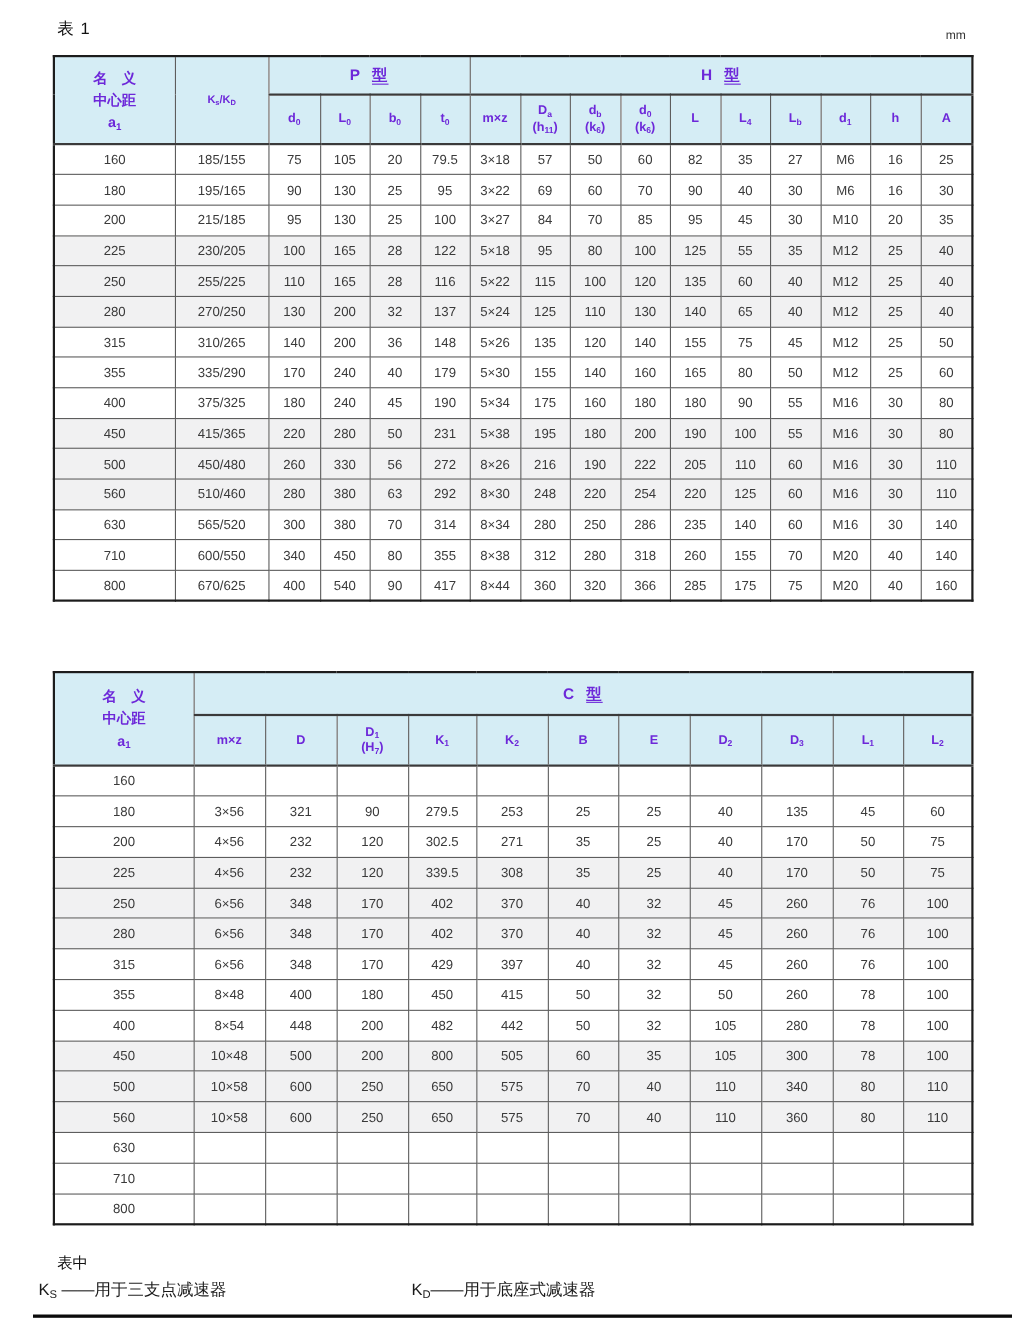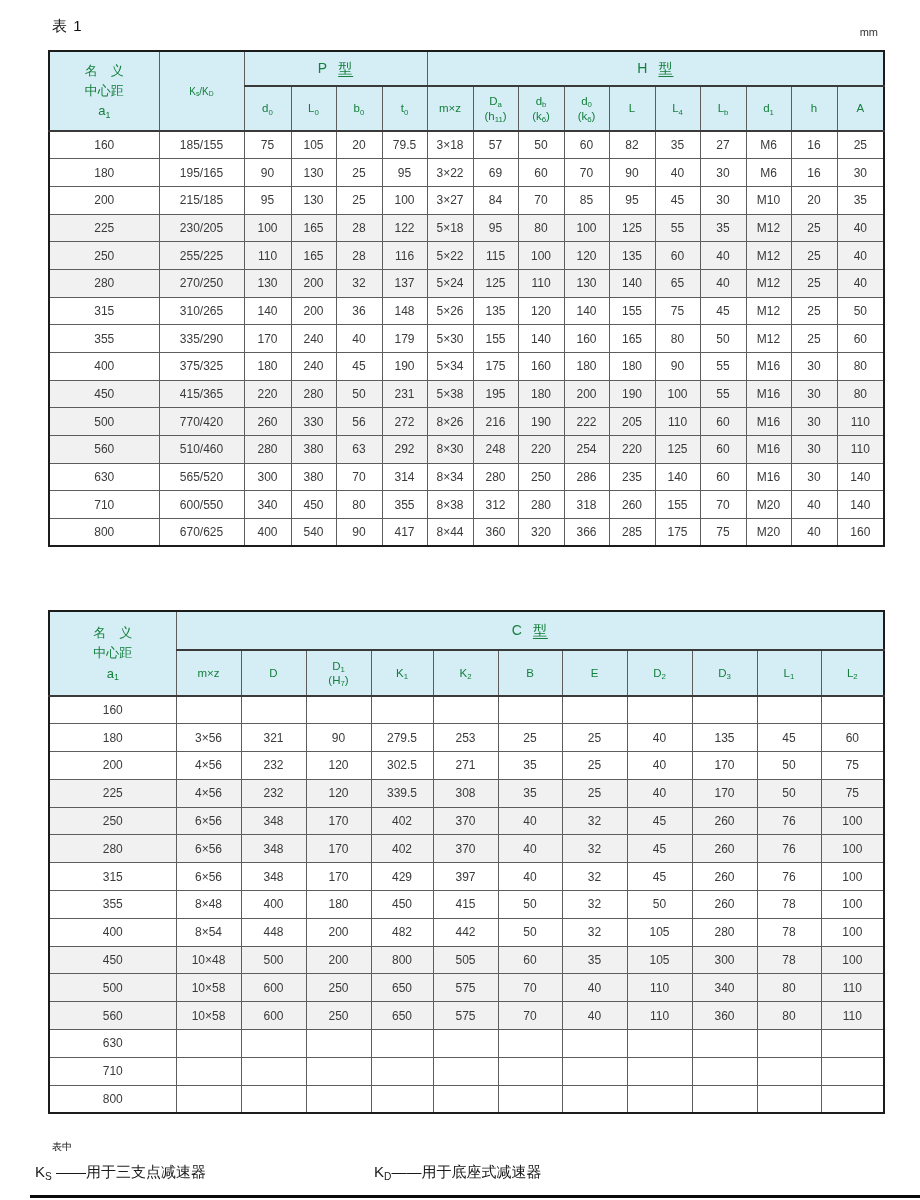--- a/index.html
+++ b/index.html
@@ -8,40 +8,40 @@
     font-family:"Liberation Sans","DejaVu Sans",sans-serif;color:#222;
     overflow:hidden;
   }
   .page-title{position:absolute;left:52px;top:17px;font-size:15px;color:#111;letter-spacing:1px;}
   .unit-label{position:absolute;right:42px;top:26px;font-size:11px;color:#333;}
 
   table.spec{border-collapse:collapse;table-layout:fixed;position:absolute;left:48px;border:2px solid #1c1c1c;}
   #table1{top:50px;width:835px;}
   #table2{top:610px;width:835px;}
   .spec th,.spec td{border:1px solid #5d5d5d;text-align:center;vertical-align:middle;padding:0;overflow:hidden;}
-  .spec thead th{background:#d5edf5;font-weight:normal;color:#15803d;}
+  .spec thead th{background:#d5edf5;font-weight:bold;color:#6d28d9;}
   .spec thead .group-row th{border-bottom:2px solid #3a3a3a;}
   .spec thead th.corner,.spec thead th.pre{border-bottom:2px solid #3a3a3a;}
   .spec thead .sub-row th{font-size:11.5px;line-height:1.25;border-bottom:2px solid #3a3a3a;}
   #table1 .group-row{height:35px;}
   #table1 .sub-row{height:45px;margin-top:28px;}
   #table2 .group-row{height:39px;}
   #table2 .sub-row{height:46px;}
   .spec th.corner{font-size:13px;line-height:1.55;}
   .spec th.pre{font-size:10px;}
   .spec th.group{font-size:14px;letter-spacing:1px;}
   .spec th.group .gl{margin-right:10px;}
   .spec th.group .u{text-decoration:underline;text-underline-offset:3px;}
   #table1 tbody tr{height:27.7px;}
   #table2 tbody tr{height:27.8px;}
   .spec tbody td{font-size:12px;color:#3a3a3a;background:#ffffff;}
   .spec tbody tr.shaded td{background:#f1f1f2;}
   sub{font-size:0.68em;line-height:0;position:relative;vertical-align:baseline;top:0.28em;}
 
-  .note-heading{position:absolute;left:52px;top:1140px;font-size:10px;color:#111;}
+  .note-heading{position:absolute;left:52px;top:1140px;font-size:14px;color:#111;}
   .note-line{position:absolute;left:0;top:1163px;width:920px;font-size:15px;color:#1a1a1a;}
   .note-ks{position:absolute;left:35px;top:0;white-space:nowrap;}
   .note-kd{position:absolute;left:374px;top:0;white-space:nowrap;text-align:right;}
   .bottom-rule{position:absolute;left:30px;top:1195px;width:890px;height:3px;background:#0a0a0a;}
 </style>
 </head>
 <body>
 
 <div class="page-title">表 1</div>
 <div class="unit-label">mm</div>
@@ -265,21 +265,21 @@
         <td>200</td>
         <td>190</td>
         <td>100</td>
         <td>55</td>
         <td>M16</td>
         <td>30</td>
         <td>80</td>
       </tr>
       <tr class="shaded">
         <td>500</td>
-        <td>770/420</td>
+        <td>450/480</td>
         <td>260</td>
         <td>330</td>
         <td>56</td>
         <td>272</td>
         <td>8×26</td>
         <td>216</td>
         <td>190</td>
         <td>222</td>
         <td>205</td>
         <td>110</td>

